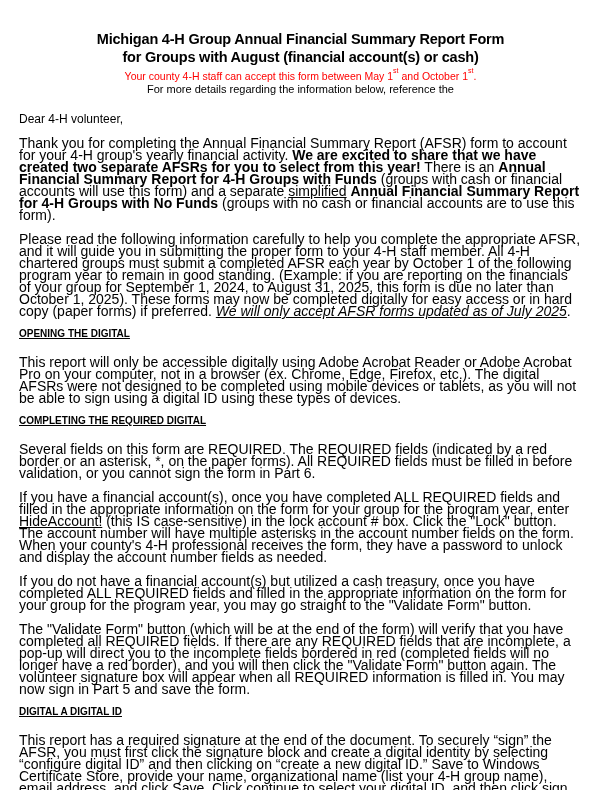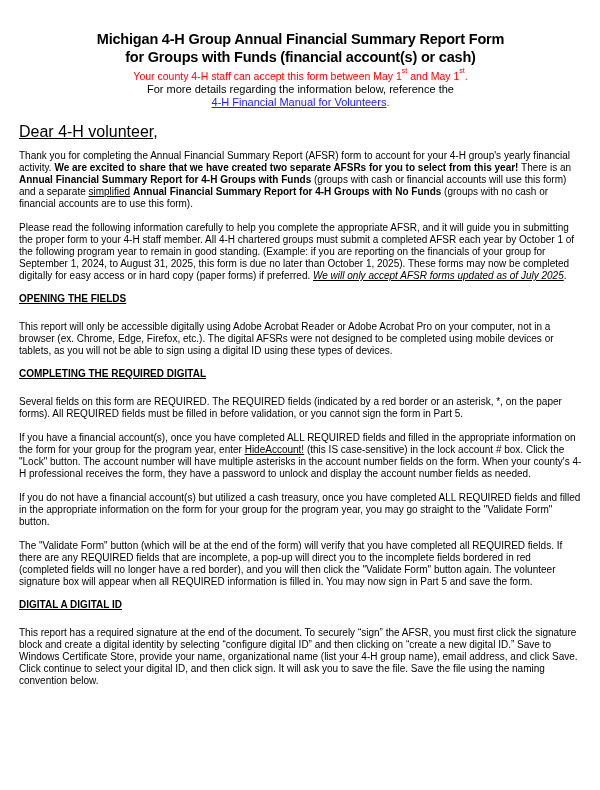--- a/index.html
+++ b/index.html
@@ -46,26 +46,25 @@
   }
   .manual-link {
     color: #2222ee;
     text-decoration: underline;
     cursor: pointer;
   }
   .link-suffix { color: #ff0000; }
   
   .salutation {
     margin: 17px 0 8px 0;
-    font-size: 16px;
+    font-size: 12px;
     line-height: 12px;
-    text-decoration: underline;
   }
   p.body-par {
-    font-size: 10px;
+    font-size: 14px;
     line-height: 12px;
     margin: 12px 0 0 0;
   }
   h2.section-heading {
     font-size: 10px;
     line-height: 12px;
     font-weight: bold;
     text-decoration: underline;
     margin: 11px 0 0 0;
   }
@@ -73,40 +72,39 @@
   .b  { font-weight: bold; }
   .u  { text-decoration: underline; }
   .iu { font-style: italic; text-decoration: underline; }
 </style>
 </head>
 <body>
 
 <div class="page">
 
   <div class="doc-header">
-    <h1 class="doc-title"><span>Michigan 4-H Group Annual Financial Summary Report Form</span><br><span>for Groups with Funds (financial account(s) or cash)</span></h1>
-    <div class="notice-line"><span>Your county 4-H staff can accept this form between May 1</span><sup>st</sup><span> and May 1</span><sup>st</sup><span>.</span></div>
+    <h1 class="doc-title"><span>Michigan 4-H Group Annual Financial Summary Report Form</span><br><span>for Groups with August (financial account(s) or cash)</span></h1>
+    <div class="notice-line"><span>Your county 4-H staff can accept this form between May 1</span><sup>st</sup><span> and October 1</span><sup>st</sup><span>.</span></div>
     <div class="ref-line"><span>For more details regarding the information below, reference the</span></div>
-    <div class="ref-line"><a class="manual-link">4-H Financial Manual for Volunteers</a><span class="link-suffix">.</span></div>
   </div>
 
   <p class="salutation">Dear 4-H volunteer,</p>
 
   <p class="body-par"><span>Thank you for completing the Annual Financial Summary Report (AFSR) form to account for your 4-H group's yearly financial activity. </span><span class="b">We are excited to share that we have created two separate AFSRs for you to select from this year!</span><span> There is an </span><span class="b">Annual Financial Summary Report for 4-H Groups with Funds</span><span> (groups with cash or financial accounts will use this form) and a separate </span><span class="u">simplified</span><span> </span><span class="b">Annual Financial Summary Report for 4-H Groups with No Funds</span><span> (groups with no cash or financial accounts are to use this form).</span></p>
 
   <p class="body-par"><span>Please read the following information carefully to help you complete the appropriate AFSR, and it will guide you in submitting the proper form to your 4-H staff member. All 4-H chartered groups must submit a completed AFSR each year by October 1 of the following program year to remain in good standing. (Example: if you are reporting on the financials of your group for September 1, 2024, to August 31, 2025, this form is due no later than October 1, 2025). These forms may now be completed digitally for easy access or in hard copy (paper forms) if preferred. </span><span class="iu">We will only accept AFSR forms updated as of July 2025</span><span>.</span></p>
 
   <section>
-    <h2 class="section-heading">OPENING THE FIELDS</h2>
+    <h2 class="section-heading">OPENING THE DIGITAL</h2>
     <p class="body-par">This report will only be accessible digitally using Adobe Acrobat Reader or Adobe Acrobat Pro on your computer, not in a browser (ex. Chrome, Edge, Firefox, etc.). The digital AFSRs were not designed to be completed using mobile devices or tablets, as you will not be able to sign using a digital ID using these types of devices.</p>
   </section>
 
   <section>
     <h2 class="section-heading">COMPLETING THE REQUIRED DIGITAL</h2>
-    <p class="body-par">Several fields on this form are REQUIRED. The REQUIRED fields (indicated by a red border or an asterisk, *, on the paper forms). All REQUIRED fields must be filled in before validation, or you cannot sign the form in Part 5.</p>
+    <p class="body-par">Several fields on this form are REQUIRED. The REQUIRED fields (indicated by a red border or an asterisk, *, on the paper forms). All REQUIRED fields must be filled in before validation, or you cannot sign the form in Part 6.</p>
   </section>
 
   <section>
     <p class="body-par"><span>If you have a financial account(s), once you have completed ALL REQUIRED fields and filled in the appropriate information on the form for your group for the program year, enter </span><span class="u">HideAccount!</span><span> (this IS case-sensitive) in the lock account # box. Click the "Lock" button. The account number will have multiple asterisks in the account number fields on the form. When your county's 4-H professional receives the form, they have a password to unlock and display the account number fields as needed.</span></p>
     <p class="body-par">If you do not have a financial account(s) but utilized a cash treasury, once you have completed ALL REQUIRED fields and filled in the appropriate information on the form for your group for the program year, you may go straight to the "Validate Form" button.</p>
     <p class="body-par">The "Validate Form" button (which will be at the end of the form) will verify that you have completed all REQUIRED fields. If there are any REQUIRED fields that are incomplete, a pop-up will direct you to the incomplete fields bordered in red (completed fields will no longer have a red border), and you will then click the "Validate Form" button again. The volunteer signature box will appear when all REQUIRED information is filled in. You may now sign in Part 5 and save the form.</p>
   </section>
 
   <section>
     <h2 class="section-heading">DIGITAL A DIGITAL ID</h2>

